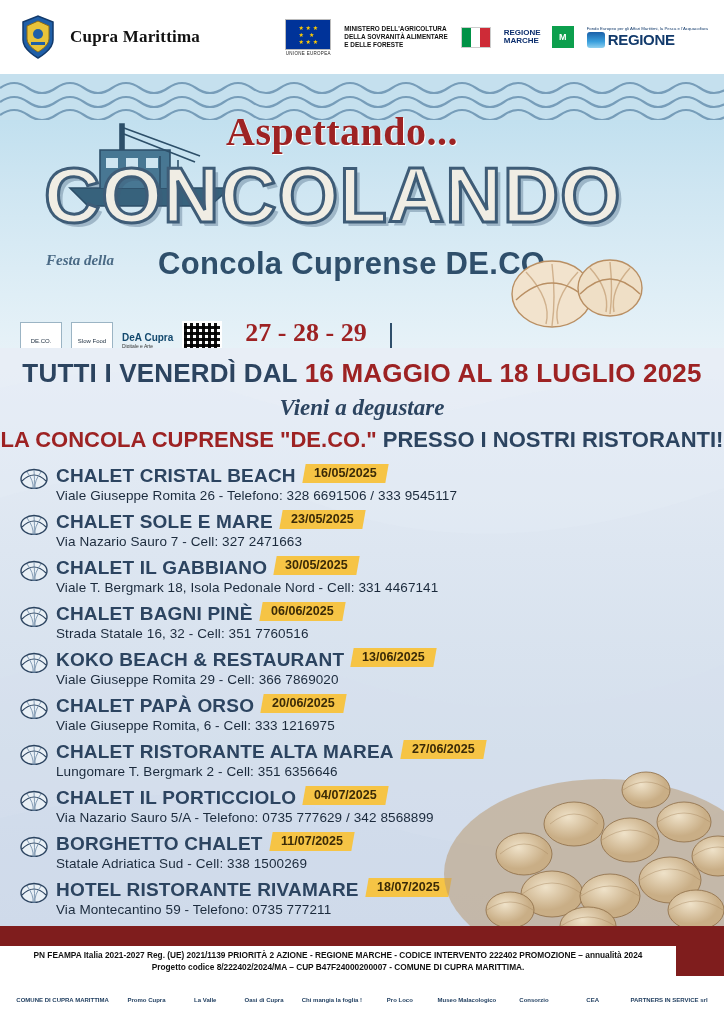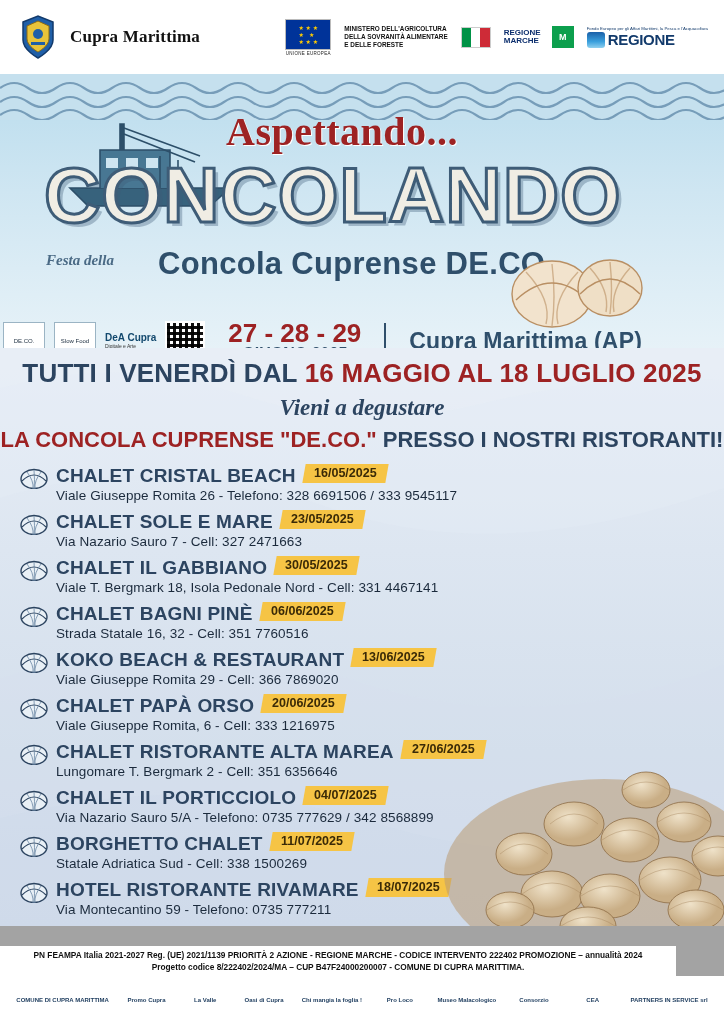--- a/index.html
+++ b/index.html
@@ -7,21 +7,21 @@
     width: 724px;
     height: 1024px;
     font-family: "Liberation Sans", sans-serif;
     background: #ffffff;
     overflow: hidden;
   }
   .poster {
     position: relative;
     width: 724px;
     height: 1024px;
-    background: #a3a3a3;
+    background: #7f1d1d;
   }
 
   
   .topbar {
     position: absolute;
     top: 0; left: 0;
     width: 724px; height: 74px;
     background: #ffffff;
     display: flex;
     align-items: center;
@@ -142,21 +142,21 @@
   .shells-hero {
     position: absolute; top: 168px; right: 78px;
     width: 140px; height: 90px;
   }
 
   
   .datestrip {
     position: absolute; top: 240px; left: 0;
     width: 724px; height: 54px;
     display: flex; align-items: center;
-    padding: 0 3px;
+    padding: 0 20px;
     gap: 9px;
   }
   .smalllogo {
     width: 42px; height: 38px;
     border: 1px solid #9bb4c4;
     background: #fff;
     font-size: 6px; color:#234;
     display:flex; align-items:center; justify-content:center;
     text-align:center; line-height:1.1;
   }
@@ -169,20 +169,21 @@
     background:
       repeating-linear-gradient(90deg,#111 0 3px,#fff 3px 6px),
       repeating-linear-gradient(0deg,#111 0 3px,#fff 3px 6px);
     background-blend-mode: multiply;
     border: 2px solid #fff;
   }
   .bigdate {
     font-size: 26px; font-weight: bold; color: #9d2223;
     margin-left: 14px; line-height: 1.0;
     text-align:center;
+    font-family:Liberation Serif, serif;
   }
   .bigdate .mese { font-size: 16px; color: #2f4f6b; display:block; }
   .vrule { width: 2px; height: 36px; background: #2f4f6b; margin: 0 14px; }
   .place {
     font-size: 23px; font-weight: bold; color: #2f4f6b;
     letter-spacing: .2px;
   }
 
   
   .body {
@@ -393,21 +394,20 @@
         <span>DeA</span>
         <span>Cupra</span>
         <small>Digitale e Arte</small>
       </div>
       <div class="qr"></div>
       <div class="bigdate">
         <span>27 - 28 - 29</span>
         <span class="mese">GIUGNO 2025</span>
       </div>
       <div class="vrule"></div>
-      <div class="place">Cupra Marittima (AP)</div>
     </div>
   </div>
 
   <div class="body">
     <svg class="body-wave" viewBox="0 0 724 578" preserveAspectRatio="none">
       <path d="M0 40 q120 -34 240 6 t240 10 t244 -24 V0 H0 Z" fill="#eef3f9" opacity=".8"></path>
       <path d="M0 150 q160 -50 330 10 t394 -20 V0 H0 Z" fill="#e6edf6" opacity=".55"></path>
       <path d="M0 330 q180 -54 360 4 t364 -18 V578 H0 Z" fill="#d7e1ef" opacity=".45"></path>
       <path d="M0 470 q200 -50 380 6 t344 -14 V578 H0 Z" fill="#cdd9ea" opacity=".6"></path>
     </svg>

